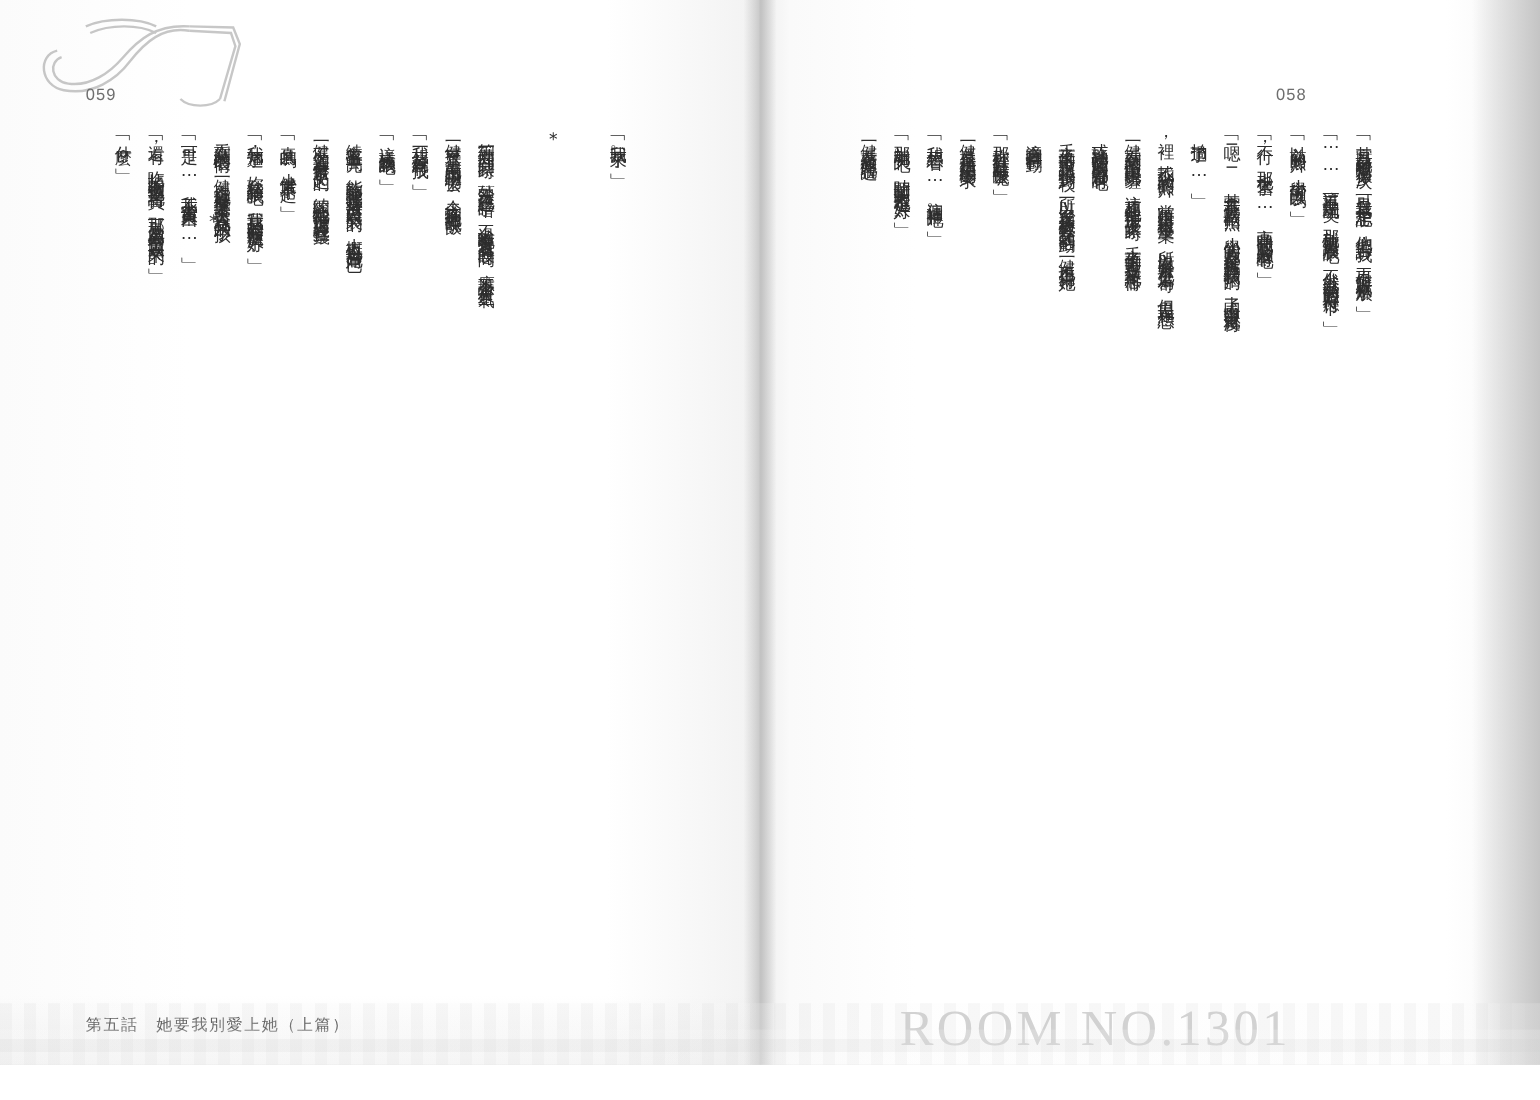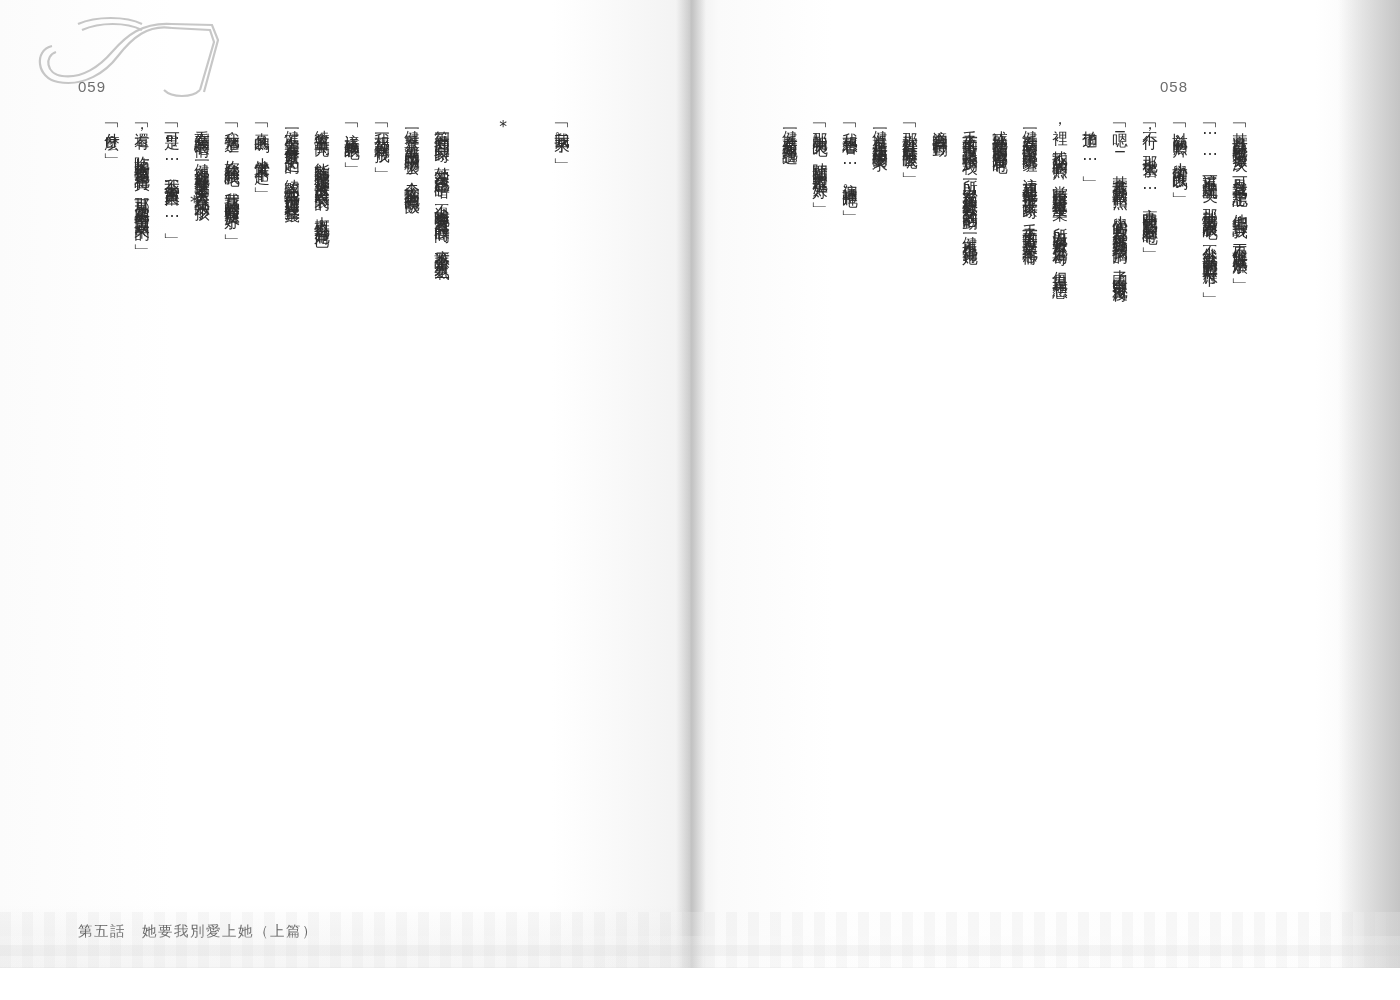--- a/index.html
+++ b/index.html
@@ -213,17 +213,18 @@
       <div class="col">健一還是無法拒絕綾的要求。</div>
       <div class="col">「我想想看……這個禮拜吧。」</div>
       <div class="col">「那就明天吧。時間抓的太趕也不太好。」</div>
       <div class="col">健一看著綾如此說道。</div>
     </div>
 
   <div class="running-head">
     <span class="chapno">第五話</span><span>她要我別愛上她（上篇）</span>
   </div>
 
+  <div class="watermark">ROOM NO.1301</div>
 
   <div class="shadow-bottom-left"></div>
   <div class="scan-band"></div>
   <div class="scan-band2"></div>
 </div>
 
 </body></html>

